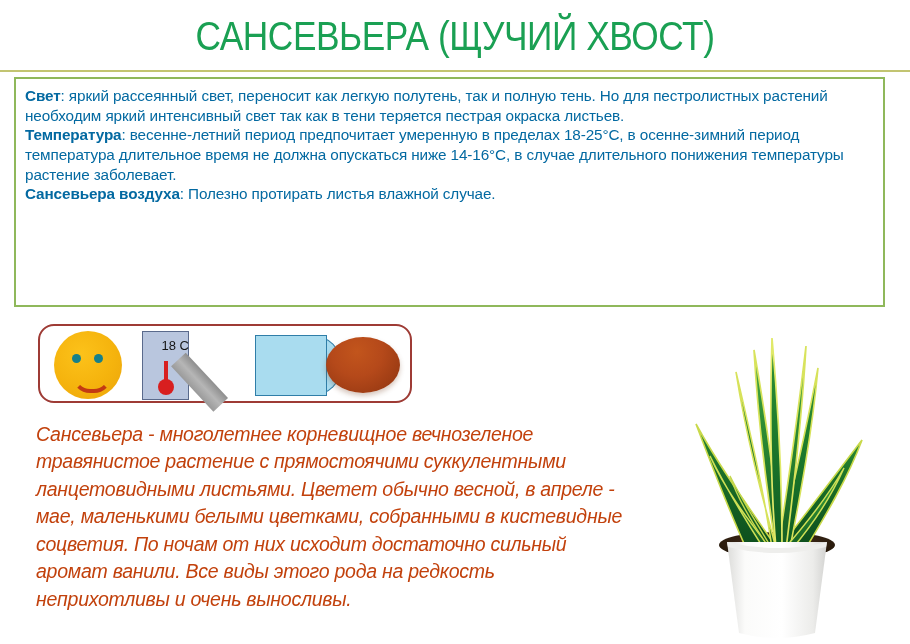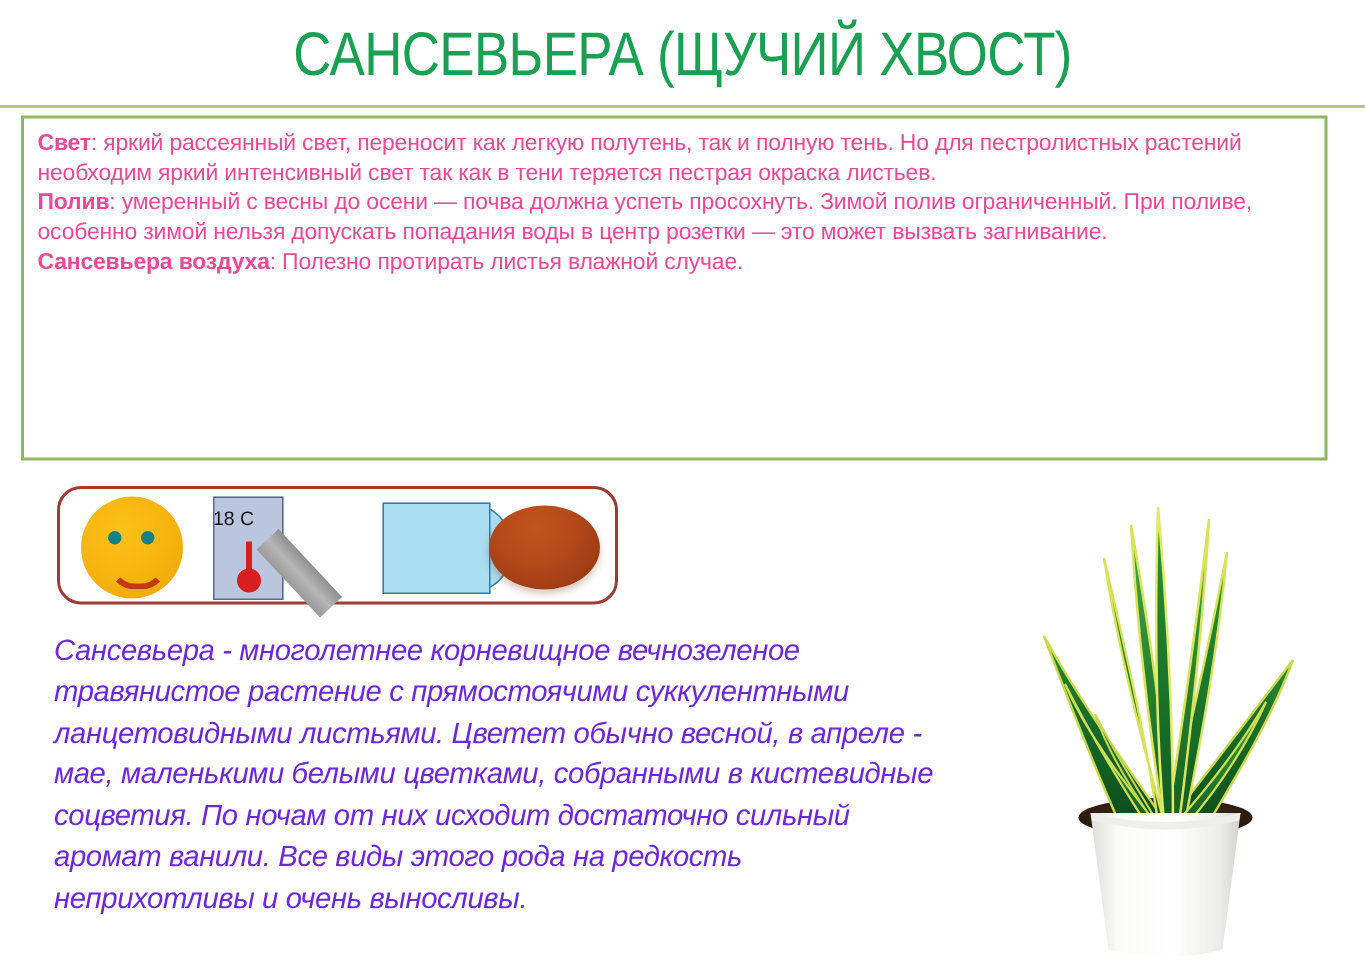--- a/index.html
+++ b/index.html
@@ -53,21 +53,21 @@
     height: 230px;
     box-sizing: border-box;
     border: 2px solid #8fb85b;
     background: #ffffff;
     padding: 7px 9px 4px 9px;
   }
   .care-box p {
     margin: 0;
     font-size: 15.3px;
     line-height: 1.285;
-    color: #ec4899;
+    color: #0369a1;
     letter-spacing: -0.12px;
   }
   .care-box b {
     font-weight: bold;
   }
 
   
   .icon-panel {
     position: absolute;
     left: 38px;
@@ -133,21 +133,21 @@
     width: 47px; height: 69px;
     box-sizing: border-box;
     background: #b9c6de;
     border: 1.5px solid #5a6a8c;
   }
   .thermo .temp-label {
     position: absolute;
     left: 0;
     top: 7px;
     width: 47px;
-    text-align: left;
+    text-align: right;
     font-size: 13px;
     color: #151515;
     font-family: "Liberation Sans", sans-serif;
   }
   .thermo .stem {
     position: absolute;
     left: 22px;
     top: 30px;
     width: 4px;
     height: 23px;
@@ -216,21 +216,21 @@
 
   
   .description {
     position: absolute;
     left: 36px;
     top: 421px;
     width: 595px;
     font-size: 19.5px;
     line-height: 1.41;
     font-style: italic;
-    color: #6d28d9;
+    color: #c2410c;
     letter-spacing: -0.25px;
   }
 
   
   .plant {
     position: absolute;
     left: 666px;
     top: 328px;
     width: 232px;
     height: 312px;
@@ -238,21 +238,21 @@
 </style>
 </head>
 <body>
 
 <div class="title">САНСЕВЬЕРА (ЩУЧИЙ ХВОСТ)</div>
 
 <div class="rule"></div>
 
 <div class="care-box">
   <p><b>Свет</b><span>: яркий рассеянный свет, переносит как легкую полутень, так и полную тень. Но для пестролистных растений необходим яркий интенсивный свет так как в тени теряется пестрая окраска листьев.</span></p>
-  <p><b>Полив</b><span>: умеренный с весны до осени — почва должна успеть просохнуть. Зимой полив ограниченный. При поливе, особенно зимой нельзя допускать попадания воды в центр розетки — это может вызвать загнивание.</span></p>
+  <p><b>Температура</b><span>: весенне-летний период предпочитает умеренную в пределах 18-25°С, в осенне-зимний период температура длительное время не должна опускаться ниже 14-16°С, в случае длительного понижения температуры растение заболевает.</span></p>
   <p><b>Сансевьера воздуха</b><span>: Полезно протирать листья влажной случае.</span></p>
 </div>
 
 <div class="icon-panel">
 
   <div class="icon smiley">
     <div class="face"></div>
     <div class="eye l"></div>
     <div class="eye r"></div>
     <div class="mouth"></div>

